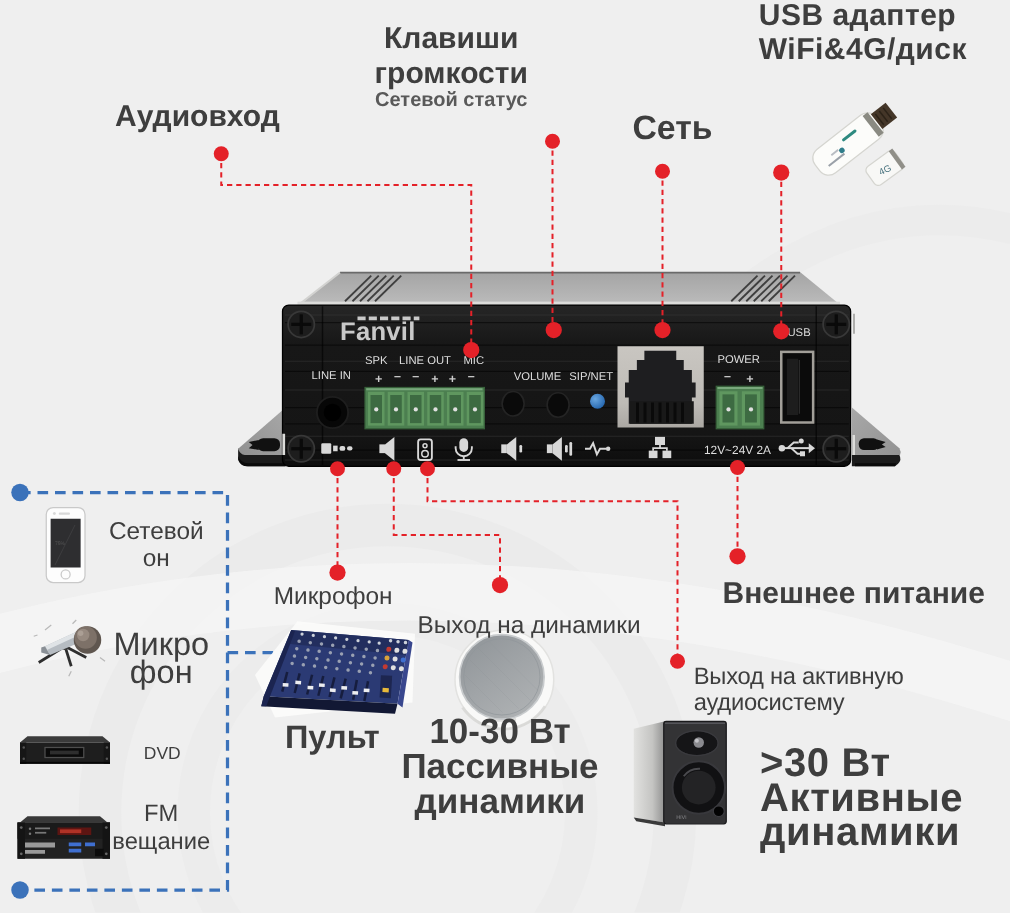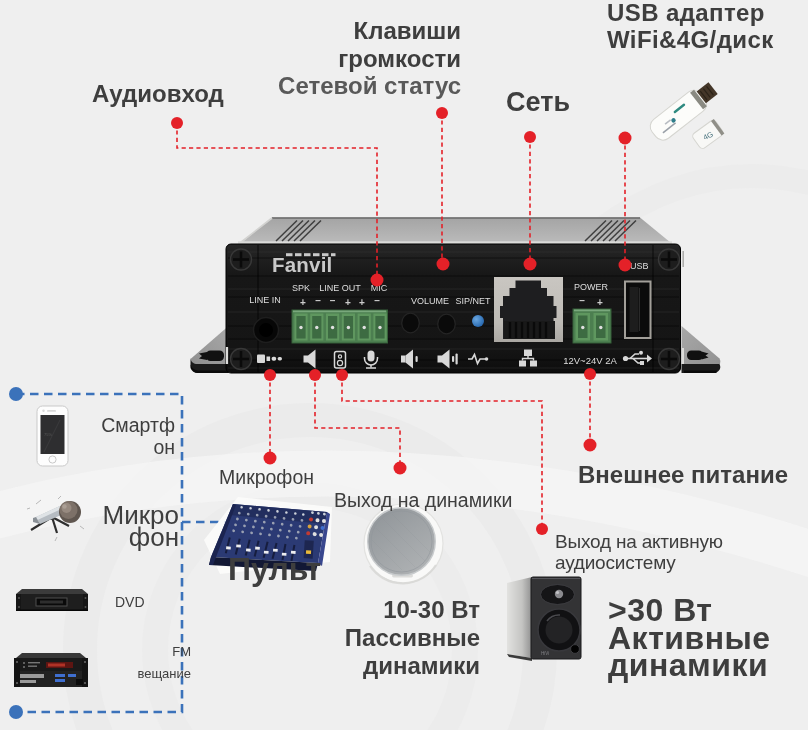--- a/index.html
+++ b/index.html
@@ -1,18 +1,18 @@
 <!DOCTYPE html>
 <html><head><meta charset="utf-8">
 <style>
 html,body{margin:0;padding:0;width:808px;height:730px;background:#efefef;overflow:hidden}
 body{font-family:"Liberation Sans",sans-serif;position:relative}
 .lab{position:absolute;color:#3e3e3e;white-space:pre;line-height:1.13}
 .b{font-weight:bold}
-.ctr{text-align:right}
+.ctr{text-align:center}
 </style></head>
 <body>
 <svg width="808" height="730" viewBox="0 0 808 730" style="position:absolute;left:0;top:0">
 <defs>
 <linearGradient id="gTop" x1="0" y1="0" x2="0" y2="1">
  <stop offset="0" stop-color="#a4a4a4"></stop>
         <stop offset="0.6" stop-color="#b2b2b2"></stop>
         <stop offset="1" stop-color="#bcbcbc"></stop>
 </linearGradient>
 <linearGradient id="gFace" x1="0" y1="0" x2="0" y2="1">
@@ -544,36 +544,36 @@
  <circle cx="559" cy="630" r="21" fill="none" stroke="#38383c" stroke-width="1.6"></circle>
  <circle cx="559" cy="630" r="13.5" fill="#232325"></circle>
  <path d="M547,621 a15,15 0 0 1 13,-6" fill="none" stroke="#4a4a4e" stroke-width="1.6"></path>
  <circle cx="575" cy="649" r="4.4" fill="#030303" stroke="#3c3c40" stroke-width="1"></circle>
  <text x="541" y="655" font-size="4.5" fill="#808084">HiVi</text>
 </g>
 </svg>
 
 <div class="lab b ctr" style="left:261px;top:17px;width:200px;font-size:24px;line-height:27.5px">Клавиши
 громкости</div>
-<div class="lab b ctr" style="left:261px;top:72px;width:200px;font-size:24px;color:#595959">Сетевой статус</div>
+<div class="lab b ctr" style="left:261px;top:72px;width:200px;font-size:16px;color:#595959">Сетевой статус</div>
 <div class="lab b" style="left:92px;top:80px;font-size:24px">Аудиовход</div>
 <div class="lab b" style="left:607px;top:0;font-size:24px;line-height:26.5px;letter-spacing:0.4px">USB адаптер
 WiFi&amp;4G/диск</div>
 <div class="lab b" style="left:506px;top:87px;font-size:27px">Сеть</div>
 <div class="lab" style="left:219px;top:466px;font-size:19.5px">Микрофон</div>
 <div class="lab" style="left:334px;top:489px;font-size:19.5px">Выход на динамики</div>
 <div class="lab" style="left:555px;top:531px;font-size:19px;line-height:21px;letter-spacing:-0.2px">Выход на активную
 аудиосистему</div>
 <div class="lab b" style="left:578px;top:461px;font-size:24px">Внешнее питание</div>
-<div class="lab b" style="left:228px;top:551px;font-size:32px">Пульт</div>
-<div class="lab b ctr" style="left:320px;top:596px;width:160px;font-size:24px;line-height:28px">10-30 Вт
+<div class="lab b" style="left:228px;top:575px;font-size:26px">Пульт</div>
+<div class="lab b ctr" style="left:320px;top:571px;width:160px;font-size:28px;line-height:28px">10-30 Вт
 Пассивные
 динамики</div>
 <div class="lab b" style="left:608px;top:597px;font-size:32px;line-height:27.5px;letter-spacing:0.5px">&gt;30 Вт
 Активные
 динамики</div>
-<div class="lab ctr" style="left:75px;top:415px;width:100px;font-size:19.5px;line-height:21.5px">Смартф
+<div class="lab ctr" style="left:75px;top:415px;width:100px;font-size:19.5px;line-height:21.5px">Сетевой
 он</div>
 <div class="lab ctr" style="left:79px;top:505px;width:100px;font-size:26px;line-height:21.5px">Микро
 фон</div>
 <div class="lab" style="left:115px;top:595px;font-size:14px">DVD</div>
-<div class="lab ctr" style="left:91px;top:641px;width:100px;font-size:13px;line-height:21.5px">FM
+<div class="lab ctr" style="left:79px;top:641px;width:100px;font-size:19px;line-height:21.5px">FM
 вещание</div>
 
 </body></html>

